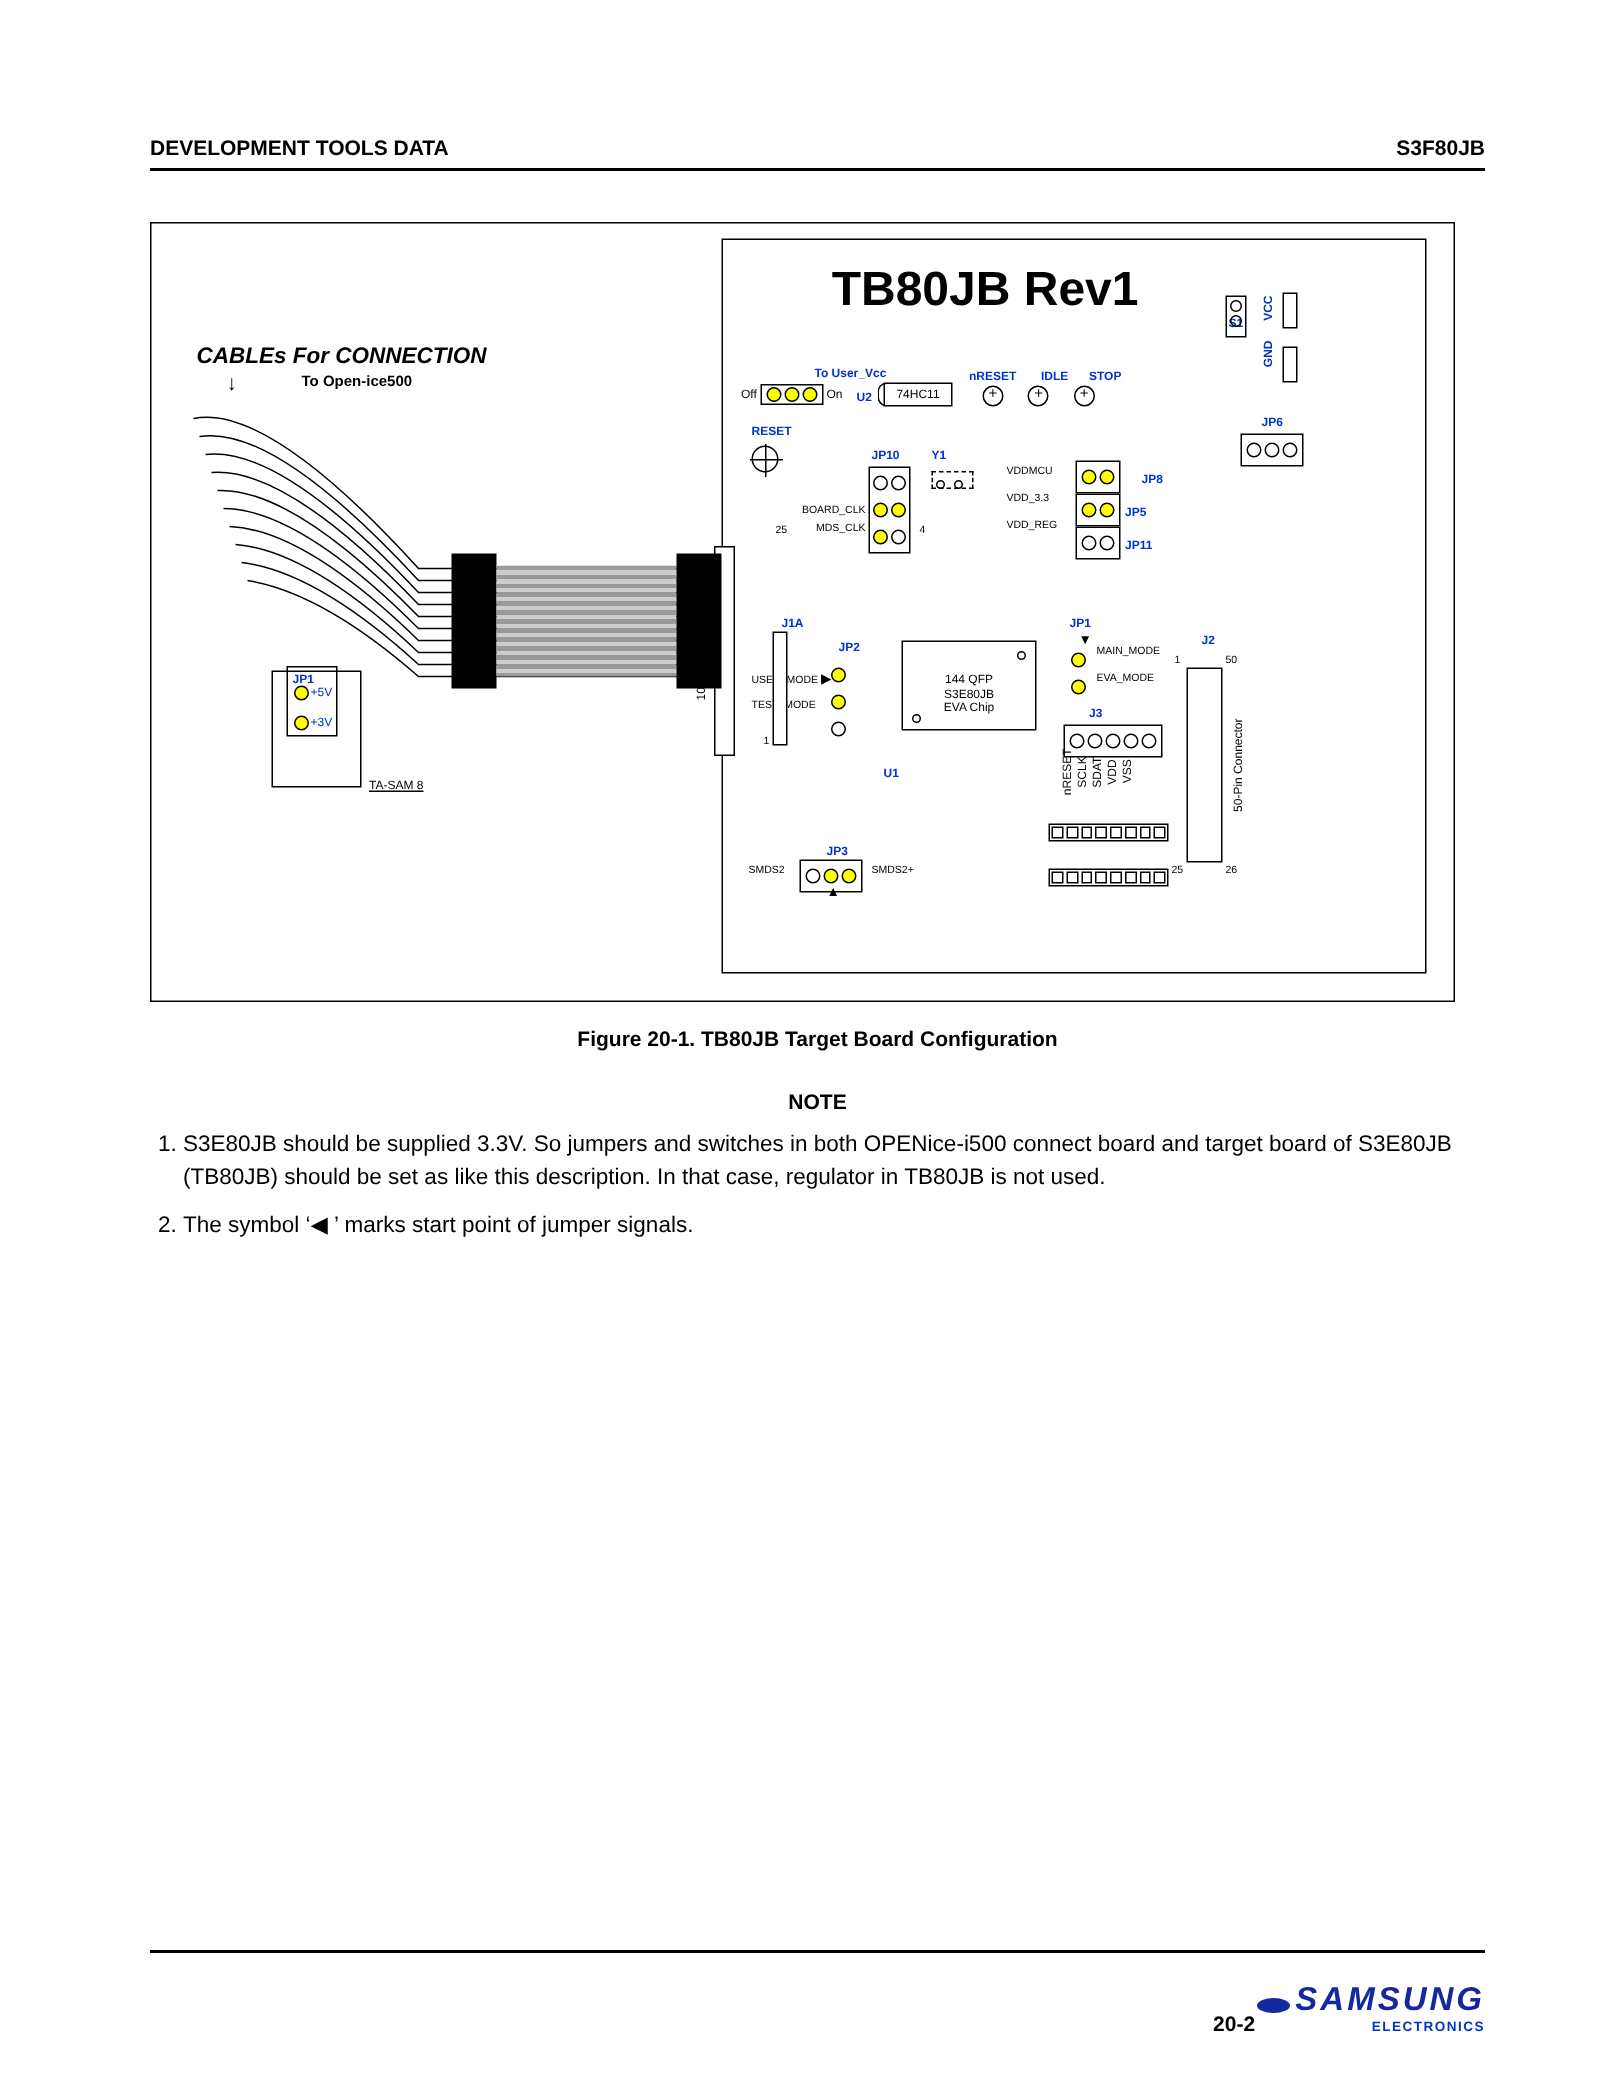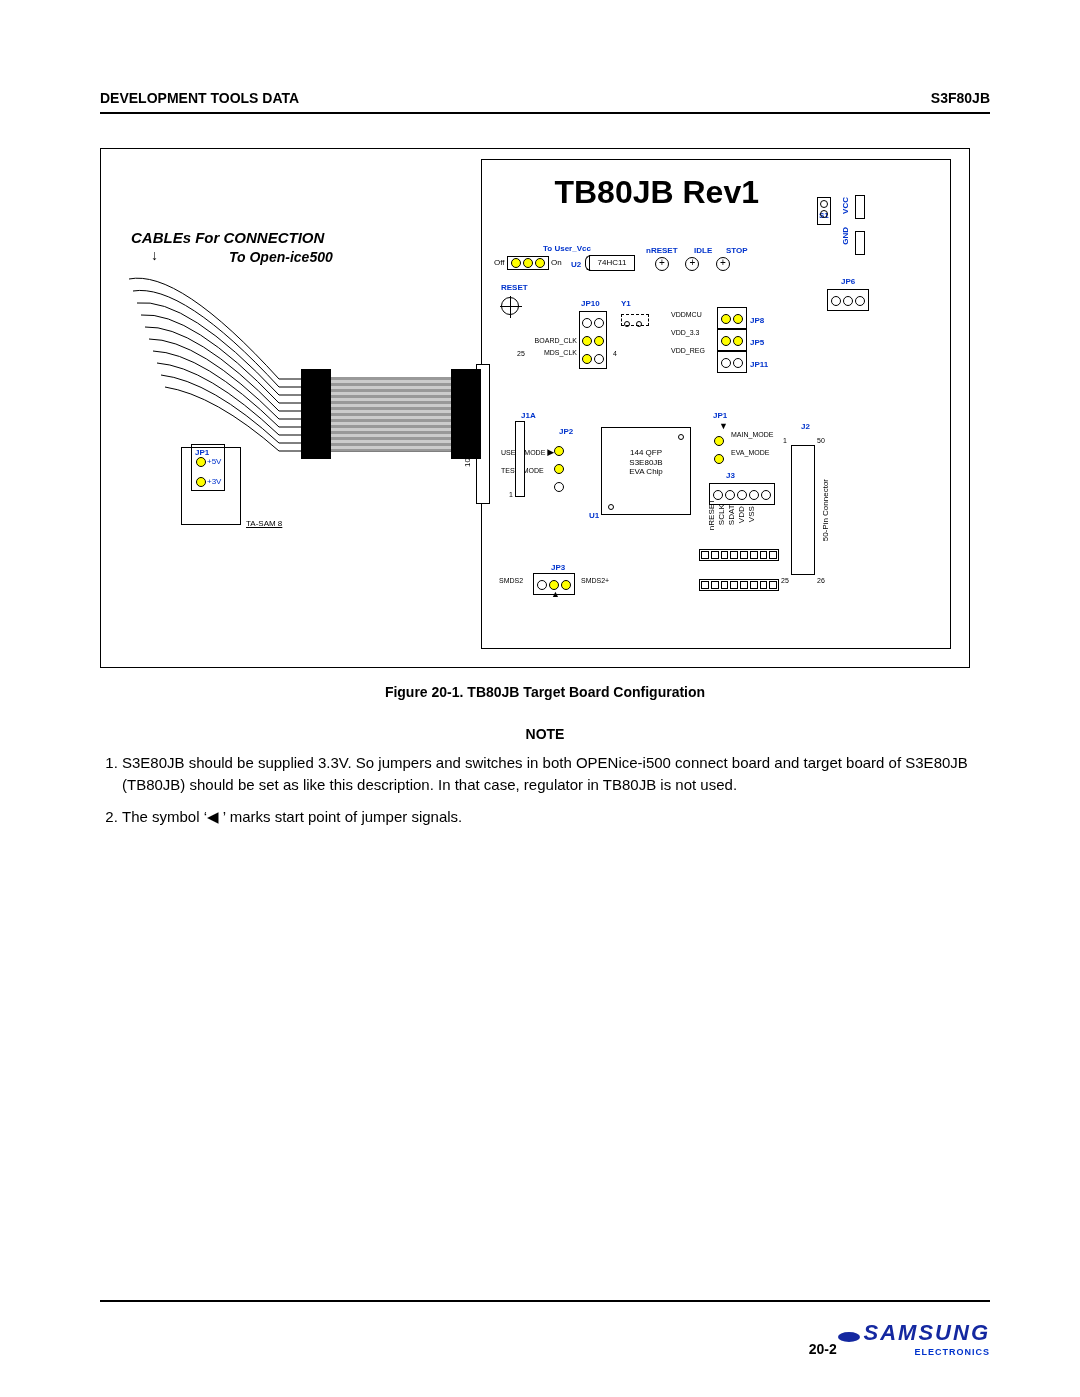--- a/index.html
+++ b/index.html
@@ -69,21 +69,21 @@
   .footer-rule { border-top: 2px solid #000; height:0; margin-bottom:18px;}
   .footer-row { display:flex; justify-content:flex-end; align-items:flex-end;}
   .page-num { font-weight:bold; font-size:14px;}
   .brand { text-align:right; font-size:10px; font-weight:bold;}
   .brand .logo { font-size: 22px; color:#1428a0; letter-spacing:2px; font-style:italic; font-weight:bold;}
   .brand .elec { color:#0033cc; font-size:9px; letter-spacing:1px;}
   
   .blue { color:#0033cc; }
   .fig-title { position:absolute; top:25px; right:210px; font-weight:bold; font-size:32px;}
   .cables-label { position:absolute; top:80px; left:30px; font-weight:bold; font-style:italic; font-size:15px;}
-  .cables-sub { position:absolute; top:100px; left:100px; font-weight:bold; font-style:italic; font-size:14px;margin-left:28px;}
+  .cables-sub { position:absolute; top:100px; left:100px; font-weight:bold; font-size:10px;}
   .down-arrow1 { position:absolute; top:98px; left:50px; font-size:14px;}
   .board-border { position:absolute; top:10px; left:380px; width:470px; height:490px; border:1.5px solid #000; }
   .small { font-size:8px; }
   .tiny { font-size:7px; }
   .lbl { position:absolute; font-weight:bold; }
   
   .cable-svg { position:absolute; top:110px; left:18px; }
   
   .pinconn { position:absolute; border:1px solid #000; background:#fff;}
   .vtext { writing-mode: vertical-rl; transform: rotate(180deg); font-size:8px; text-align:center;}
@@ -205,39 +205,39 @@
 
     <div style="position:absolute; top:165px; left:520px; width:28px; height:12px; border:1px dashed #000;">
       <span style="display:inline-block;width:6px;height:6px;border:1px solid #000;border-radius:50%;margin:2px;"></span>
       <span style="display:inline-block;width:6px;height:6px;border:1px solid #000;border-radius:50%;margin:2px 0;"></span>
     </div>
 
     <div class="tiny" style="position:absolute; top:162px; left:570px;">VDDMCU</div>
     <div class="tiny" style="position:absolute; top:180px; left:570px;">VDD_3.3</div>
     <div class="tiny" style="position:absolute; top:198px; left:570px;">VDD_REG</div>
     <div style="position:absolute; top:158px; left:616px;">
-      <div class="jumper"><span class="pad"></span><span class="pad"></span></div><span class="blue small lbl" style="position:static; margin-left:3px;">JP8</span><br>
+      <div class="jumper"><span class="pad"></span><span class="pad"></span></div><span class="blue small lbl" style="position:static; margin-left:14px;">JP8</span><br>
       <div class="jumper"><span class="pad"></span><span class="pad"></span></div><span class="blue small lbl" style="position:static; margin-left:3px;">JP5</span><br>
       <div class="jumper"><span class="pad w"></span><span class="pad w"></span></div><span class="blue small lbl" style="position:static; margin-left:3px;">JP11</span>
     </div>
 
     <div class="blue small lbl" style="top:262px; left:420px;">J1A</div>
     <div class="blue small lbl" style="top:278px; left:458px;">JP2</div>
     <div class="tiny triangle-r" style="position:absolute; top:298px; left:400px;"><span>USER_MODE</span></div>
     <div class="tiny" style="position:absolute; top:318px; left:400px;">TEST_MODE</div>
     <div style="position:absolute; top:292px; left:452px;">
       <div><span class="pad"></span></div>
       <div><span class="pad"></span></div>
       <div><span class="pad w"></span></div>
     </div>
     <div class="tiny" style="position:absolute; top:342px; left:408px;">1</div>
 
     <div class="pinconn" style="top:272px; left:414px; width:10px; height:76px;"></div>
 
-    <div class="chipbox" style="top:278px; left:500px; width:90px; height:88px;">
+    <div class="chipbox" style="top:278px; left:500px; width:90px; height:60px;">
       <div style="position:absolute;top:6px;right:6px;width:6px;height:6px;border:1px solid #000;border-radius:50%;"></div>
       <div style="margin-top:20px; font-size:8px; line-height:1.2;">
         <div>144 QFP</div>
         <div>S3E80JB</div>
         <div>EVA Chip</div>
       </div>
       <div style="position:absolute;bottom:4px;left:6px;width:6px;height:6px;border:1px solid #000;border-radius:50%;"></div>
     </div>
     <div class="blue small lbl" style="top:362px; left:488px;">U1</div>
 

